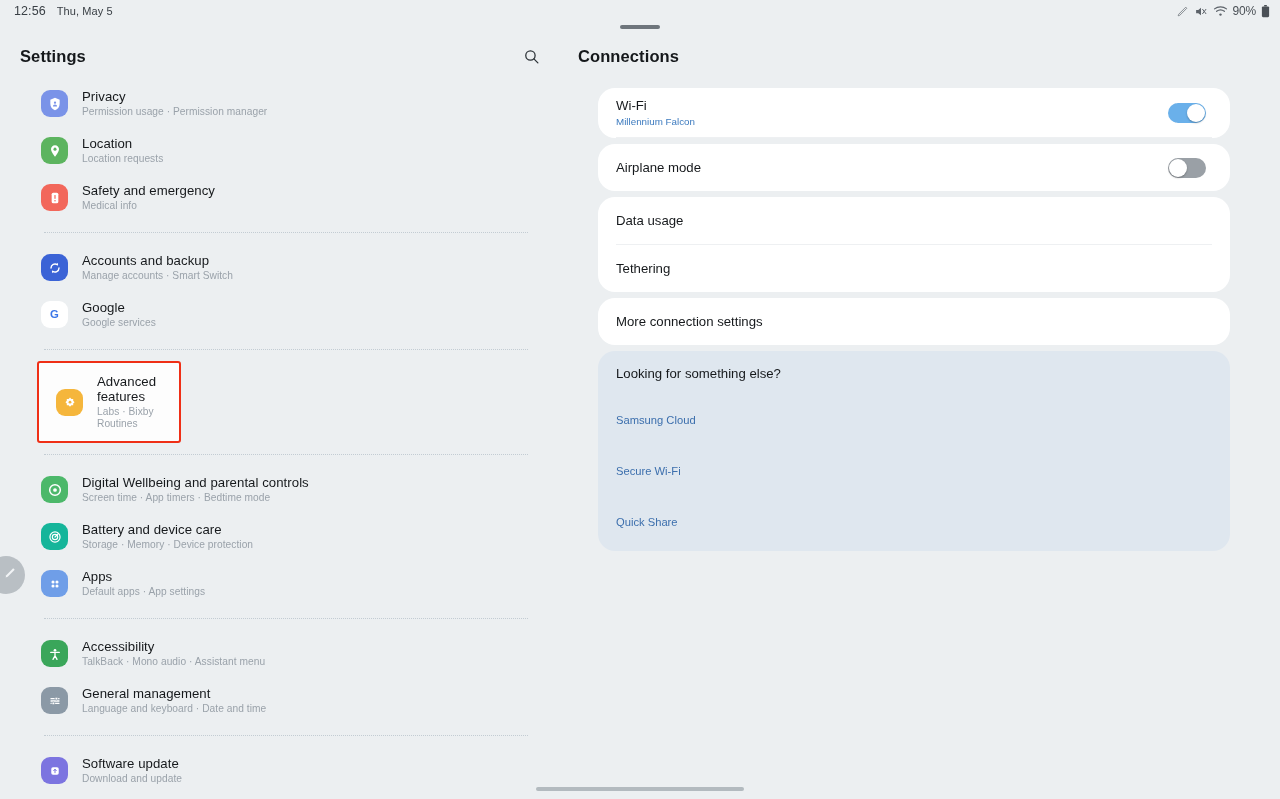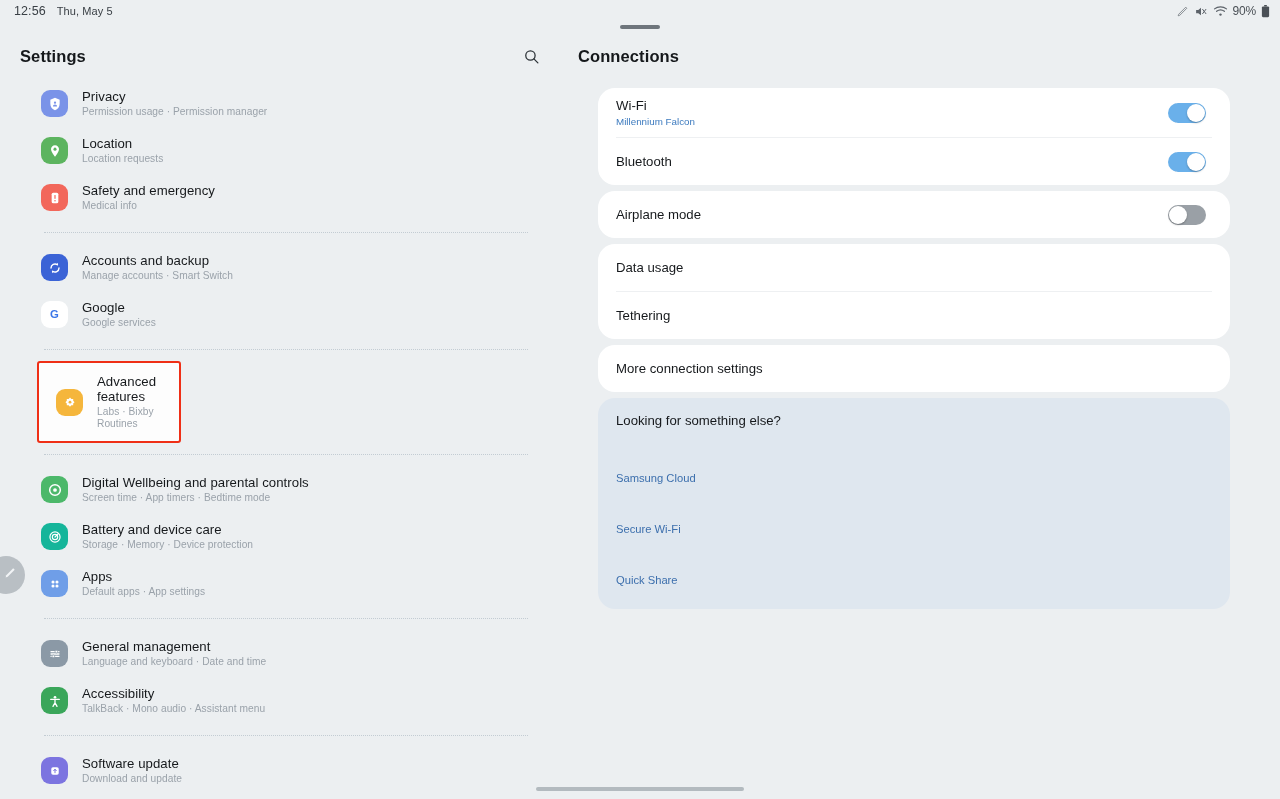--- a/index.html
+++ b/index.html
@@ -122,21 +122,21 @@
   .toggle-sep {
     position: absolute; right: 54px; top: 50%; transform: translateY(-50%);
     width: 1px; height: 20px; background: #e6e9ec;
   }
 
   
   .info-card {
     background: #dfe7ef; border-radius: 17px; padding: 15px 18px 17px 18px;
     display: flex; flex-direction: column;
   }
-  .info-title { font-size: 13.2px; color: #16191c; margin-bottom: 11px; }
+  .info-title { font-size: 13.2px; color: #16191c; }
   .info-link {
     font-size: 11.2px; color: #3c6fad; line-height: 14px;
     padding: 4px 0 5px 0; cursor: pointer; align-self: flex-start; margin-top: 28px;
   }
 
   
   .nav-handle {
     position: absolute; bottom: 8px; left: 50%; transform: translateX(-50%);
     width: 208px; height: 4px; border-radius: 3px; background: #b3babf;
   }
@@ -322,43 +322,43 @@
           <span class="stitle">Apps</span>
           <span class="ssub">Default apps  ·  App settings</span>
         </span>
       </div>
     </div>
 
     <div class="sep"></div>
 
     <div class="group">
       <div class="sitem">
+        <span class="sicon" style="background:#3aa65a">
+          <svg width="16" height="16" viewBox="0 0 24 24">
+              <circle cx="12" cy="6.4" r="2" fill="#fff"></circle>
+              <path d="M5.6 9.6h12.8" stroke="#fff" stroke-width="2" stroke-linecap="round"></path>
+              <path d="M12 9.6v5m0 0l-3 5.4m3-5.4l3 5.4" stroke="#fff" stroke-width="2" stroke-linecap="round"></path>
+            </svg>
+        </span>
+        <span class="stext">
+          <span class="stitle">Accessibility</span>
+          <span class="ssub">TalkBack  ·  Mono audio  ·  Assistant menu</span>
+        </span>
+      </div>
+      <div class="sitem">
         <span class="sicon" style="background:#8b99a6">
           <svg width="16" height="16" viewBox="0 0 24 24">
             <path d="M6 8.5h12M6 12h12M6 15.5h12" stroke="#fff" stroke-width="1.9" stroke-linecap="round"></path>
             <circle cx="14" cy="8.5" r="2" fill="#fff" stroke="#8b99a6" stroke-width="1.2"></circle>
             <circle cx="9.5" cy="15.5" r="2" fill="#fff" stroke="#8b99a6" stroke-width="1.2"></circle>
           </svg>
         </span>
         <span class="stext">
           <span class="stitle">General management</span>
           <span class="ssub">Language and keyboard  ·  Date and time</span>
-        </span>
-      </div>
-      <div class="sitem">
-        <span class="sicon" style="background:#3aa65a">
-          <svg width="16" height="16" viewBox="0 0 24 24">
-              <circle cx="12" cy="6.4" r="2" fill="#fff"></circle>
-              <path d="M5.6 9.6h12.8" stroke="#fff" stroke-width="2" stroke-linecap="round"></path>
-              <path d="M12 9.6v5m0 0l-3 5.4m3-5.4l3 5.4" stroke="#fff" stroke-width="2" stroke-linecap="round"></path>
-            </svg>
-        </span>
-        <span class="stext">
-          <span class="stitle">Accessibility</span>
-          <span class="ssub">TalkBack  ·  Mono audio  ·  Assistant menu</span>
         </span>
       </div>
     </div>
 
     <div class="sep"></div>
 
     <div class="group">
       <div class="sitem">
         <span class="sicon" style="background:#7c74e0">
           <svg width="16" height="16" viewBox="0 0 24 24">
@@ -396,29 +396,20 @@
         <span class="rowtext">
           <span class="rowtitle">Wi-Fi</span>
           <span class="rowsub">Millennium Falcon</span>
         </span>
         <span class="toggle-sep"></span>
         <span class="toggle on">
             <span class="knob"></span>
           </span>
       </div>
       <div class="row-divider"></div>
-      <div class="row">
-        <span class="rowtext">
-          <span class="rowtitle">Bluetooth</span>
-        </span>
-        <span class="toggle-sep"></span>
-        <span class="toggle on">
-            <span class="knob"></span>
-          </span>
-      </div>
     </div>
 
     <div class="card">
       <div class="row">
         <span class="rowtext">
           <span class="rowtitle">Airplane mode</span>
         </span>
         <span class="toggle-sep"></span>
         <span class="toggle off">
             <span class="knob"></span>

